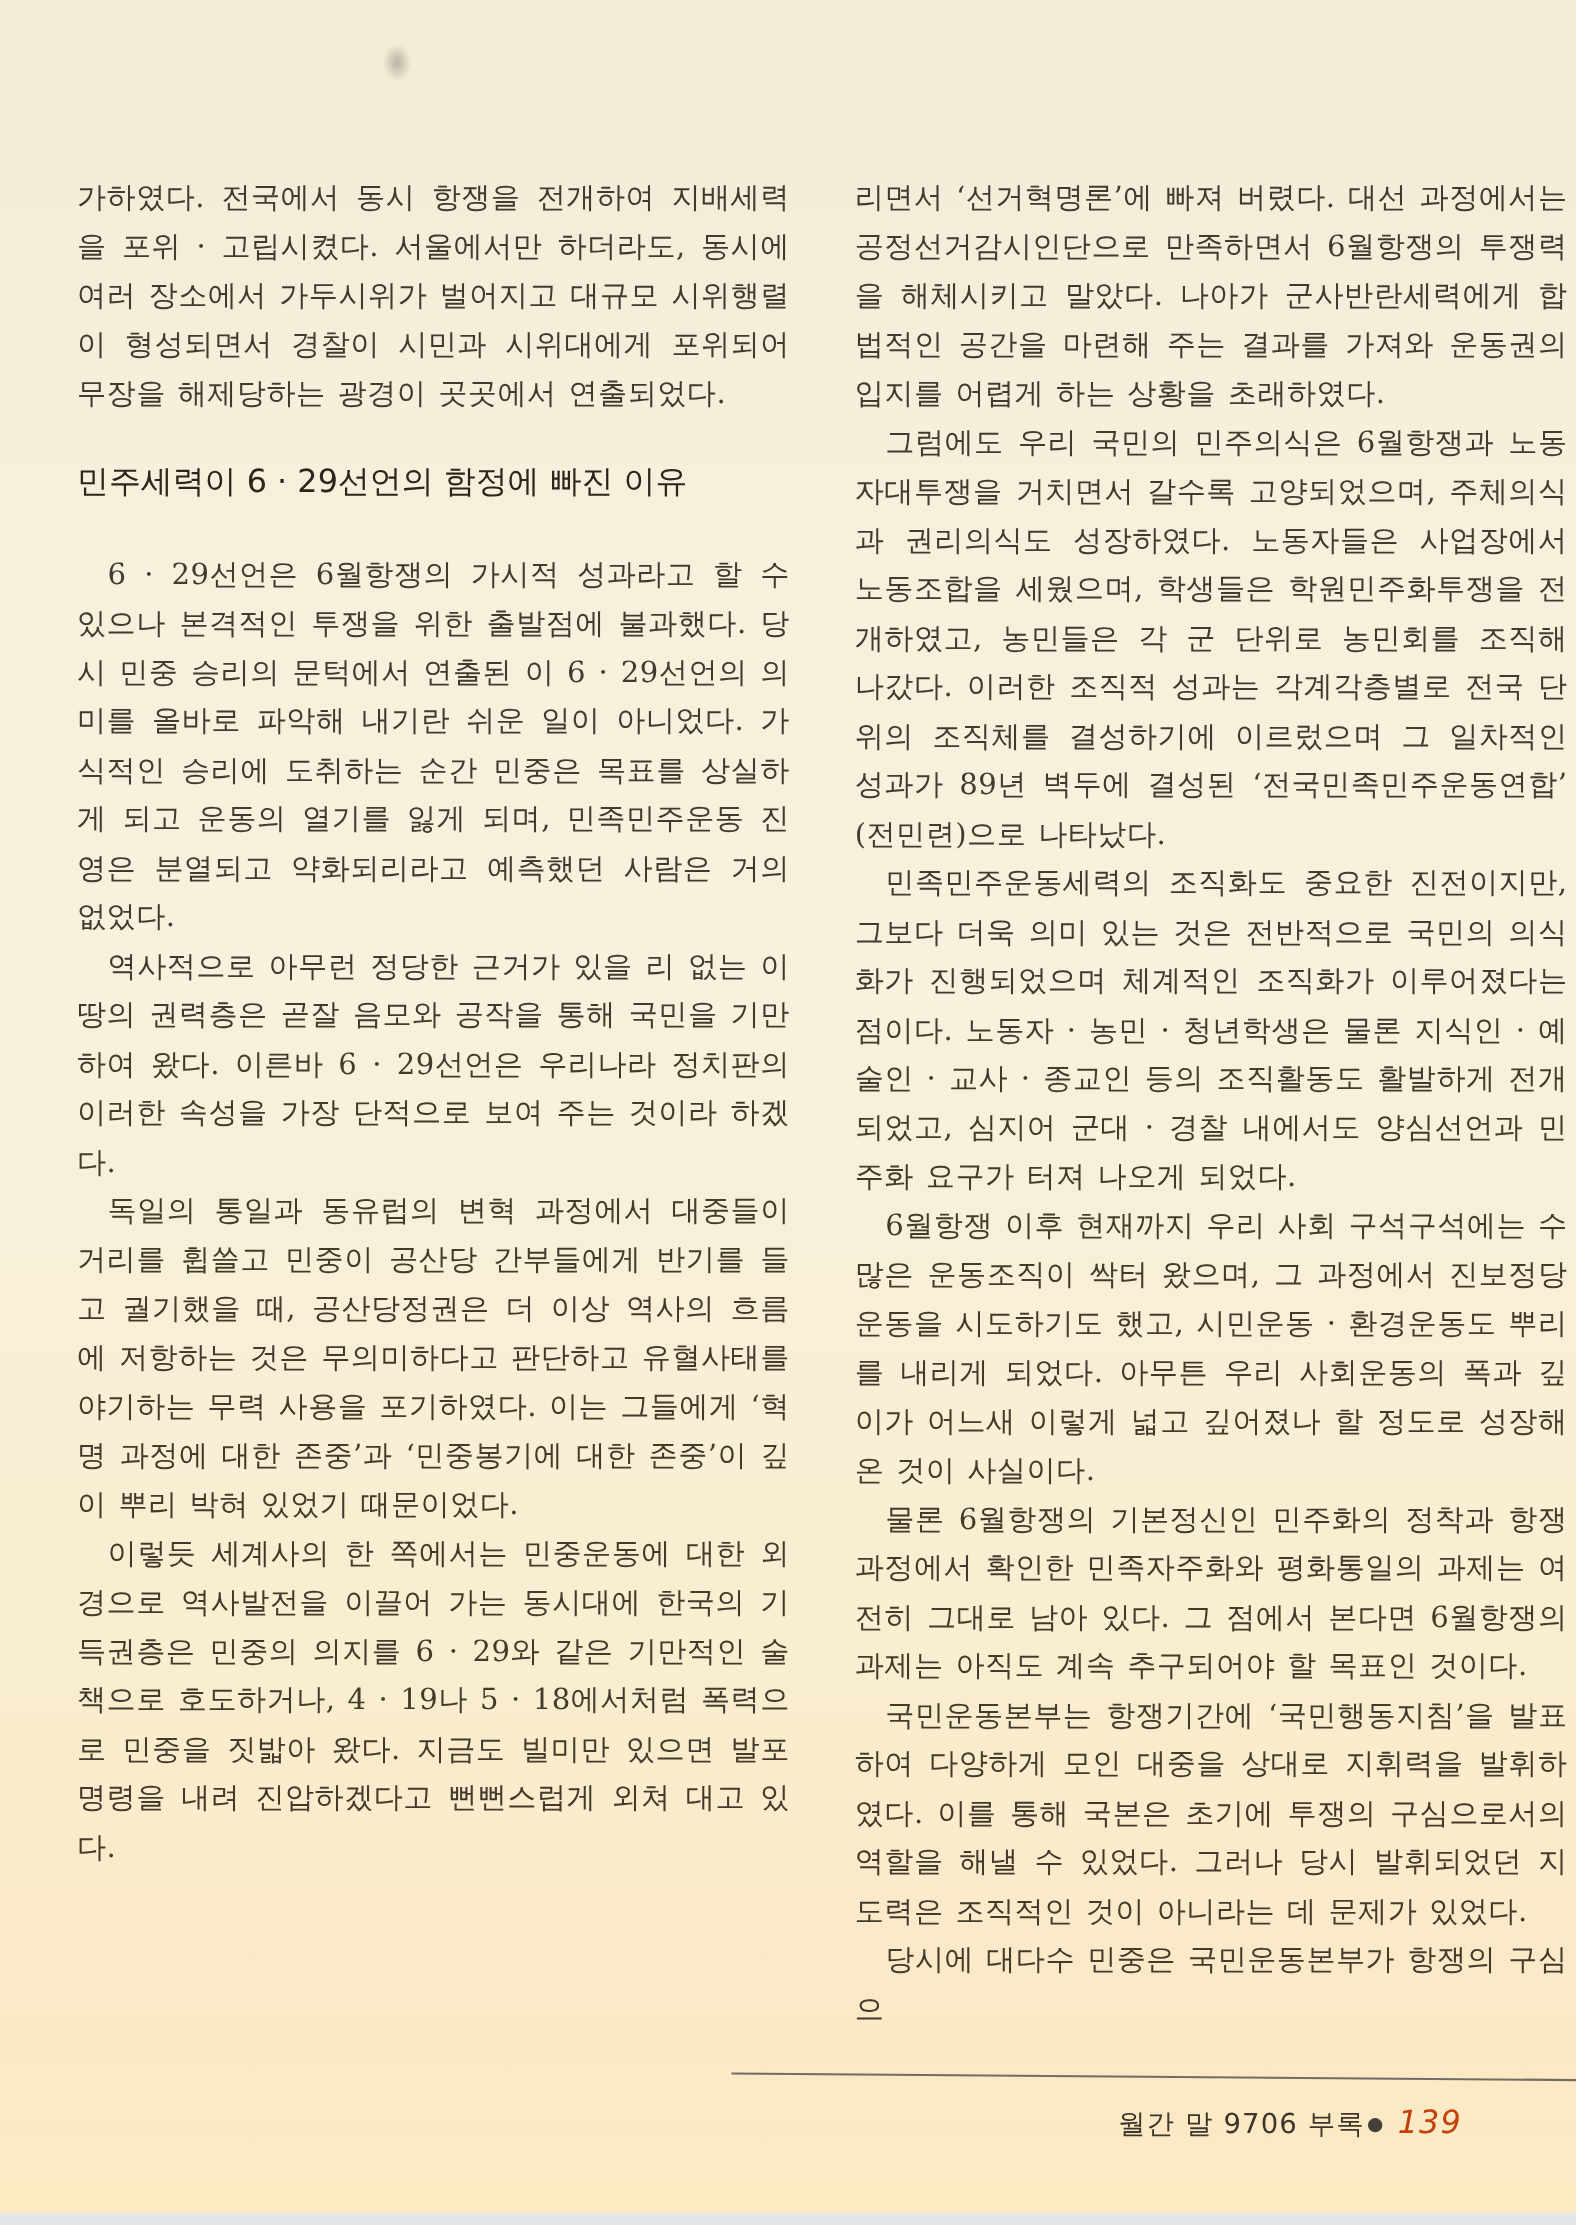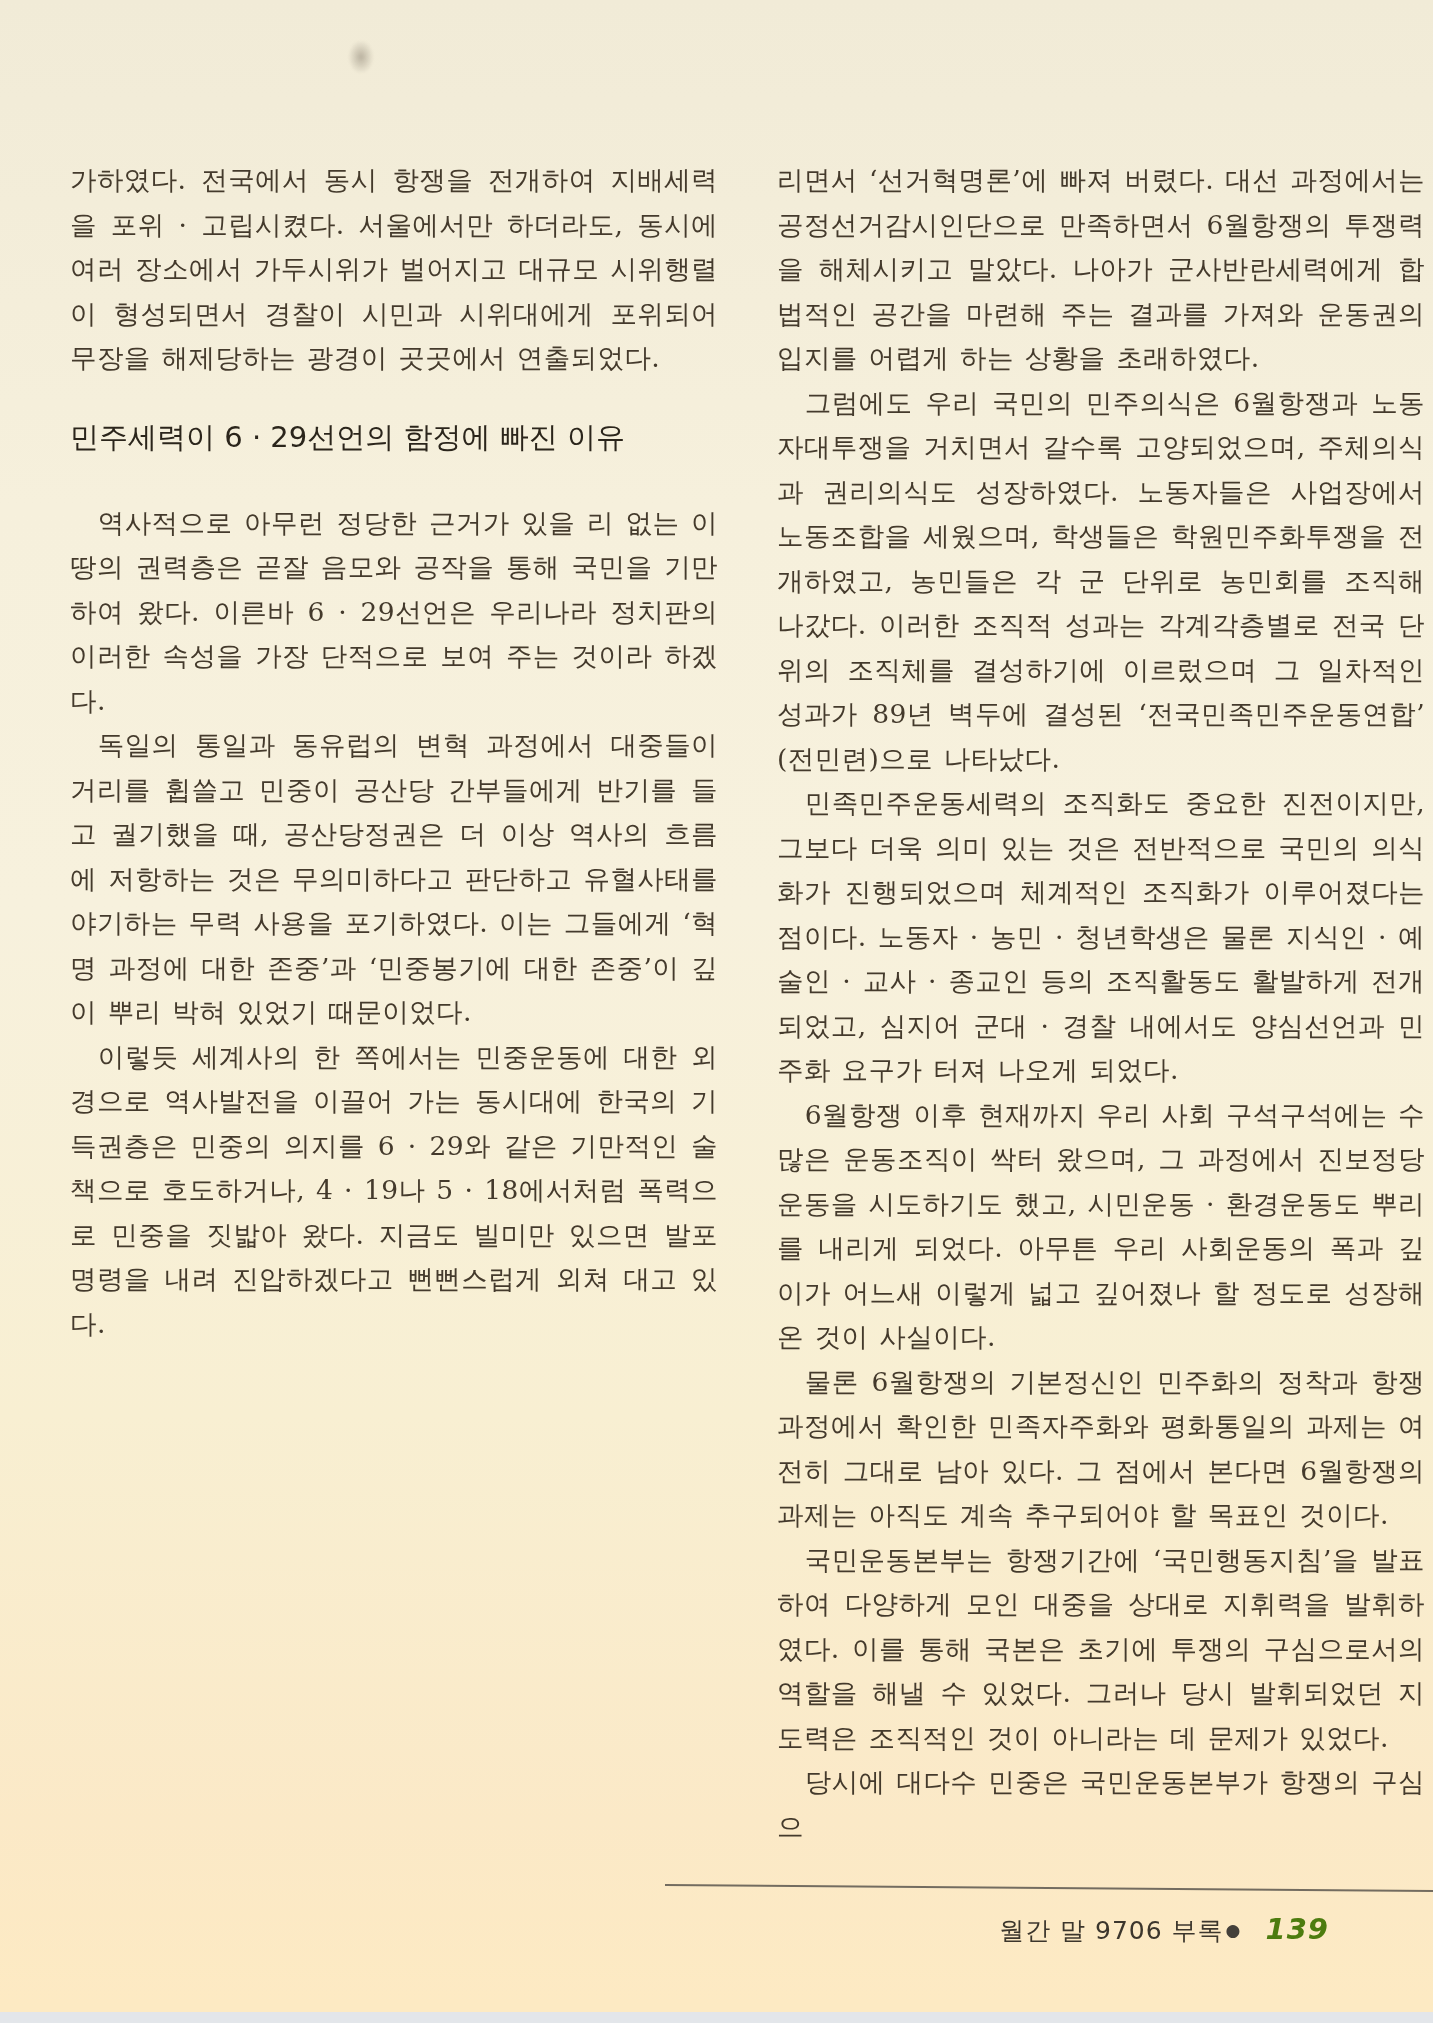--- a/index.html
+++ b/index.html
@@ -52,38 +52,39 @@
   }
   .footer {
     position: absolute; top: 1912px; right: 104px;
     font-family: "DejaVu Sans", "Liberation Sans", sans-serif;
     font-size: 25px; color: #3c362c;
     letter-spacing: 1px;
     white-space: nowrap;
   }
   .footer .bullet { font-size: 17px; vertical-align: 3px; margin-left: 2px; color: #44403a; }
   .footer .pagenum {
-    font-style: italic; font-weight: bold;
-    font-size: 29px; margin-left: 24px; color: #4d7c0f;
+    font-style: italic; font-weight: normal;
+    font-size: 29px; margin-left: 12px; color: #c2410c;
   }
   .bottom-strip {
     position: absolute; left: 0; bottom: 0;
     width: 100%; height: 11px;
     background: #e3e6ea;
   }
 </style>
 </head>
 <body>
 
 <div class="page">
   <div class="smudge"></div>
 
   <div class="col col-left">
       <p class="para">가하였다. 전국에서 동시 항쟁을 전개하여 지배세력을 포위 · 고립시켰다. 서울에서만 하더라도, 동시에 여러 장소에서 가두시위가 벌어지고 대규모 시위행렬이 형성되면서 경찰이 시민과 시위대에게 포위되어 무장을 해제당하는 광경이 곳곳에서 연출되었다.</p>
       <h2 class="heading">민주세력이 6 · 29선언의 함정에 빠진 이유</h2>
+      <p class="para indent">6 · 29선언은 6월항쟁의 가시적 성과라고 할 수 있으나 본격적인 투쟁을 위한 출발점에 불과했다. 당시 민중 승리의 문턱에서 연출된 이 6 · 29선언의 의미를 올바로 파악해 내기란 쉬운 일이 아니었다. 가식적인 승리에 도취하는 순간 민중은 목표를 상실하게 되고 운동의 열기를 잃게 되며, 민족민주운동 진영은 분열되고 약화되리라고 예측했던 사람은 거의 없었다.</p>
       <p class="para indent">역사적으로 아무런 정당한 근거가 있을 리 없는 이 땅의 권력층은 곧잘 음모와 공작을 통해 국민을 기만하여 왔다. 이른바 6 · 29선언은 우리나라 정치판의 이러한 속성을 가장 단적으로 보여 주는 것이라 하겠다.</p>
       <p class="para indent">독일의 통일과 동유럽의 변혁 과정에서 대중들이 거리를 휩쓸고 민중이 공산당 간부들에게 반기를 들고 궐기했을 때, 공산당정권은 더 이상 역사의 흐름에 저항하는 것은 무의미하다고 판단하고 유혈사태를 야기하는 무력 사용을 포기하였다. 이는 그들에게 ‘혁명 과정에 대한 존중’과 ‘민중봉기에 대한 존중’이 깊이 뿌리 박혀 있었기 때문이었다.</p>
       <p class="para indent">이렇듯 세계사의 한 쪽에서는 민중운동에 대한 외경으로 역사발전을 이끌어 가는 동시대에 한국의 기득권층은 민중의 의지를 6 · 29와 같은 기만적인 술책으로 호도하거나, 4 · 19나 5 · 18에서처럼 폭력으로 민중을 짓밟아 왔다. 지금도 빌미만 있으면 발포 명령을 내려 진압하겠다고 뻔뻔스럽게 외쳐 대고 있다.</p>
     </div>
 
   <div class="col col-right">
       <p class="para">리면서 ‘선거혁명론’에 빠져 버렸다. 대선 과정에서는 공정선거감시인단으로 만족하면서 6월항쟁의 투쟁력을 해체시키고 말았다. 나아가 군사반란세력에게 합법적인 공간을 마련해 주는 결과를 가져와 운동권의 입지를 어렵게 하는 상황을 초래하였다.</p>
       <p class="para indent">그럼에도 우리 국민의 민주의식은 6월항쟁과 노동자대투쟁을 거치면서 갈수록 고양되었으며, 주체의식과 권리의식도 성장하였다. 노동자들은 사업장에서 노동조합을 세웠으며, 학생들은 학원민주화투쟁을 전개하였고, 농민들은 각 군 단위로 농민회를 조직해 나갔다. 이러한 조직적 성과는 각계각층별로 전국 단위의 조직체를 결성하기에 이르렀으며 그 일차적인 성과가 89년 벽두에 결성된 ‘전국민족민주운동연합’ (전민련)으로 나타났다.</p>
       <p class="para indent">민족민주운동세력의 조직화도 중요한 진전이지만, 그보다 더욱 의미 있는 것은 전반적으로 국민의 의식화가 진행되었으며 체계적인 조직화가 이루어졌다는 점이다. 노동자 · 농민 · 청년학생은 물론 지식인 · 예술인 · 교사 · 종교인 등의 조직활동도 활발하게 전개되었고, 심지어 군대 · 경찰 내에서도 양심선언과 민주화 요구가 터져 나오게 되었다.</p>
       <p class="para indent">6월항쟁 이후 현재까지 우리 사회 구석구석에는 수많은 운동조직이 싹터 왔으며, 그 과정에서 진보정당운동을 시도하기도 했고, 시민운동 · 환경운동도 뿌리를 내리게 되었다. 아무튼 우리 사회운동의 폭과 깊이가 어느새 이렇게 넓고 깊어졌나 할 정도로 성장해 온 것이 사실이다.</p>

